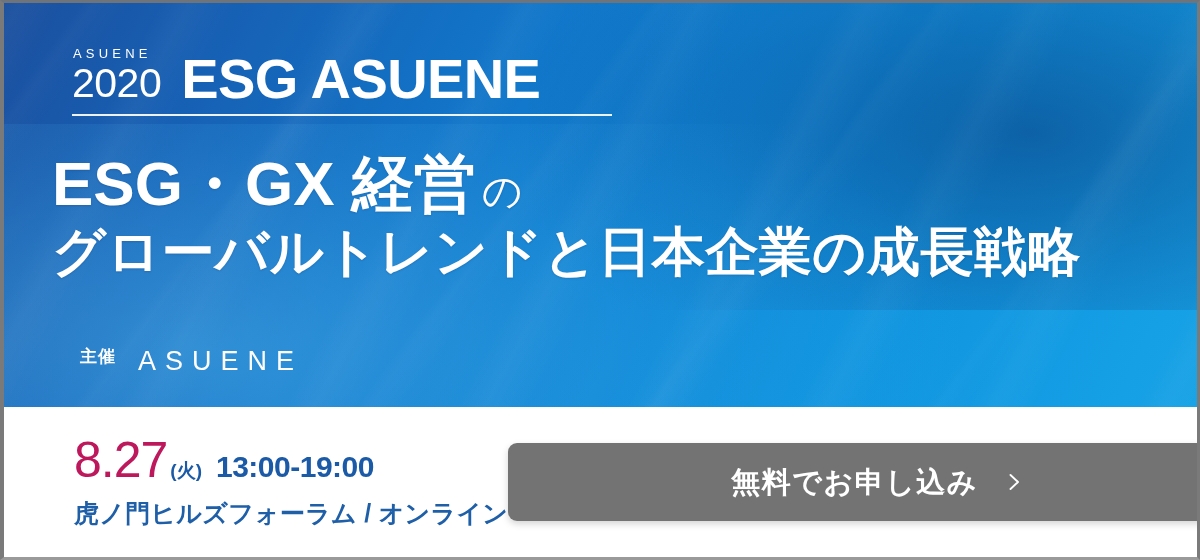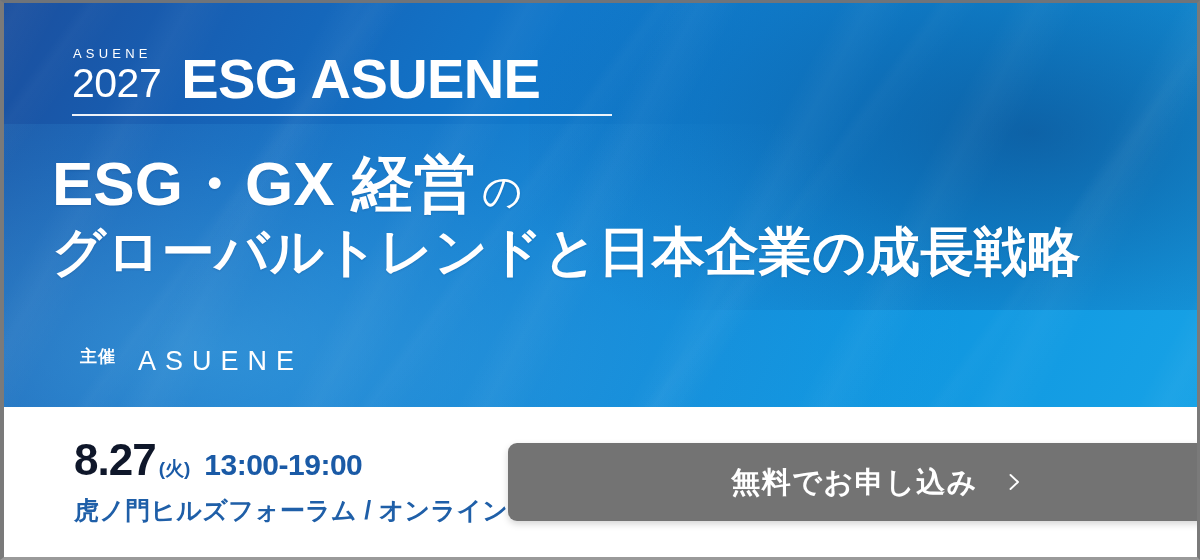--- a/index.html
+++ b/index.html
@@ -212,24 +212,24 @@
     flex: 0 0 auto;
     color: #1a5aa6;
   }
   .date-line {
     display: flex;
     align-items: baseline;
     line-height: 1;
     white-space: nowrap;
   }
   .date-big {
-    font-size: 44px;
-    font-weight: 700;
+    font-size: 50px;
+    font-weight: 400;
     letter-spacing: -1px;
-    color: #0f172a;
+    color: #be185d;
   }
   .date-dow {
     font-size: 19px;
     font-weight: 700;
     padding-left: 3px;
     color: #1a5aa6;
   }
   .date-time {
     font-size: 30px;
     font-weight: 700;
@@ -291,21 +291,21 @@
     <div class="glow-a"></div>
     <div class="streaks"></div>
     <div class="streaks2"></div>
 
     <div class="inner">
 
       <div class="lockup">
         <div class="lockup-row">
           <div class="lockup-left">
             <div class="brand-small">ASUENE</div>
-            <div class="year">2027</div>
+            <div class="year">2020</div>
           </div>
           <div class="summit">ESG ASUENE</div>
         </div>
         <div class="lockup-rule"></div>
       </div>
 
       <div class="headline">
         <div class="hl-line1">
           <span>ESG・GX 経営</span><span class="no">の</span>
         </div>

